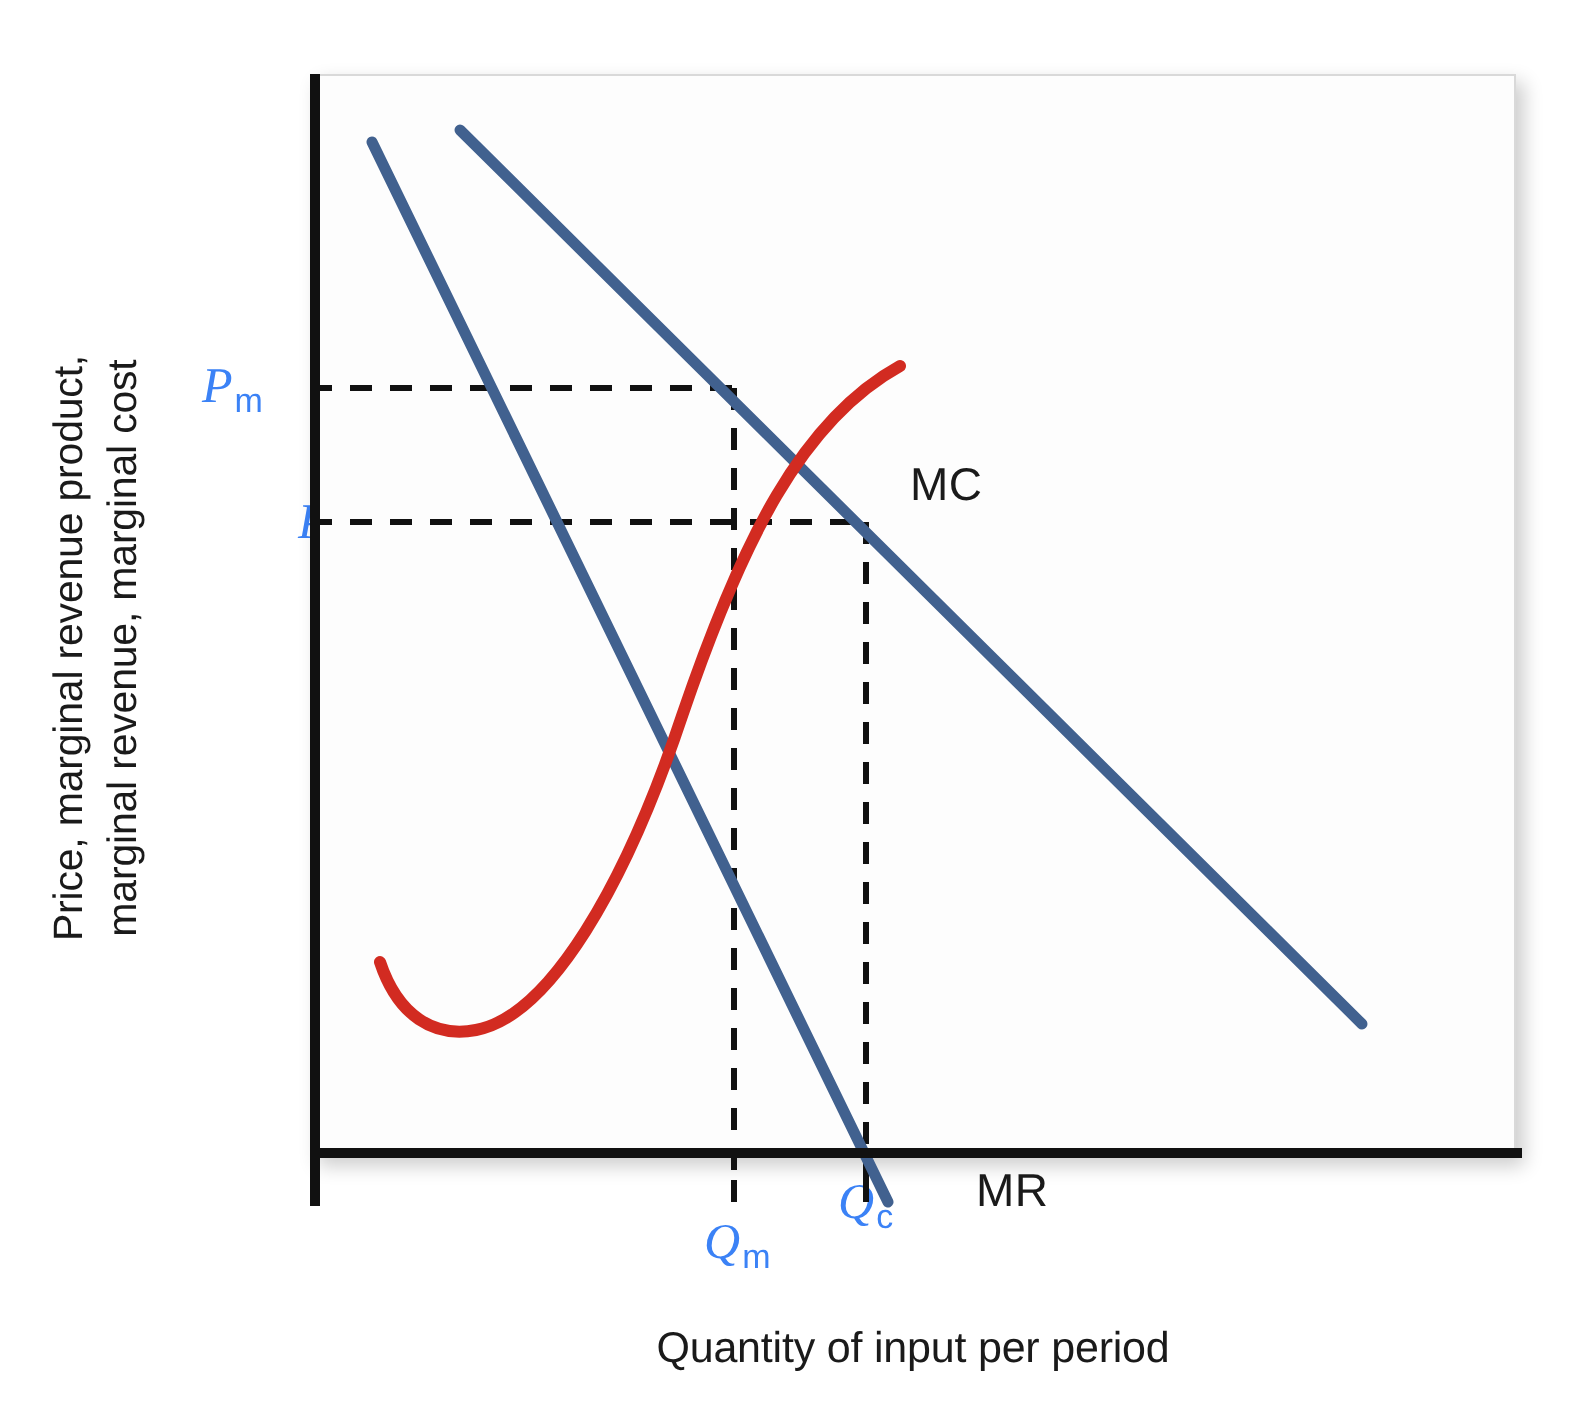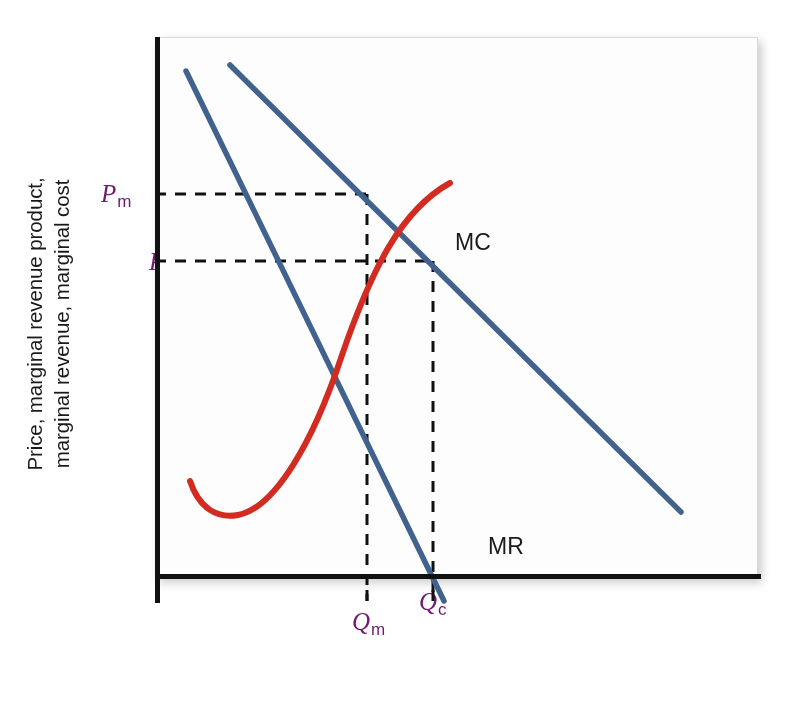--- a/index.html
+++ b/index.html
@@ -96,28 +96,28 @@
 
   
   .curve-label {
     position: absolute;
     font-size: 23px;
     color: #1a1a1a;
     white-space: nowrap;
     letter-spacing: 0.2px;
   }
   #label-mc   { left: 300px; top: 191px; }
-  #label-mr   { left: 333px; top: 495px; text-align: right; }
+  #label-mr   { left: 333px; top: 544px; text-align: right; }
   #label-dmrp { left: 481px; top: 391px; }
 
   
   .axis-tick-label {
     position: absolute;
     font-size: 23px;
-    color: #701a75;
+    color: #3b82f6;
     white-space: nowrap;
   }
   .axis-tick-label .var {
     font-style: italic;
     font-family: "Liberation Serif", serif;
     font-size: 25px;
   }
   .axis-tick-label .sub {
     font-size: 17px;
     vertical-align: -0.28em;
@@ -168,14 +168,15 @@
       <line x1="278" y1="552" x2="278" y2="563" stroke="#111111" stroke-width="3"></line>
     </svg>
 
     <div class="spine-left"></div>
     <div class="spine-bottom"></div>
 
     <div class="curve-label" id="label-mc">MC</div>
     <div class="curve-label" id="label-mr">MR</div>
   </div>
 
+  <div class="xlabel">Quantity of input per period</div>
 
 </div>
 
 </body></html>

